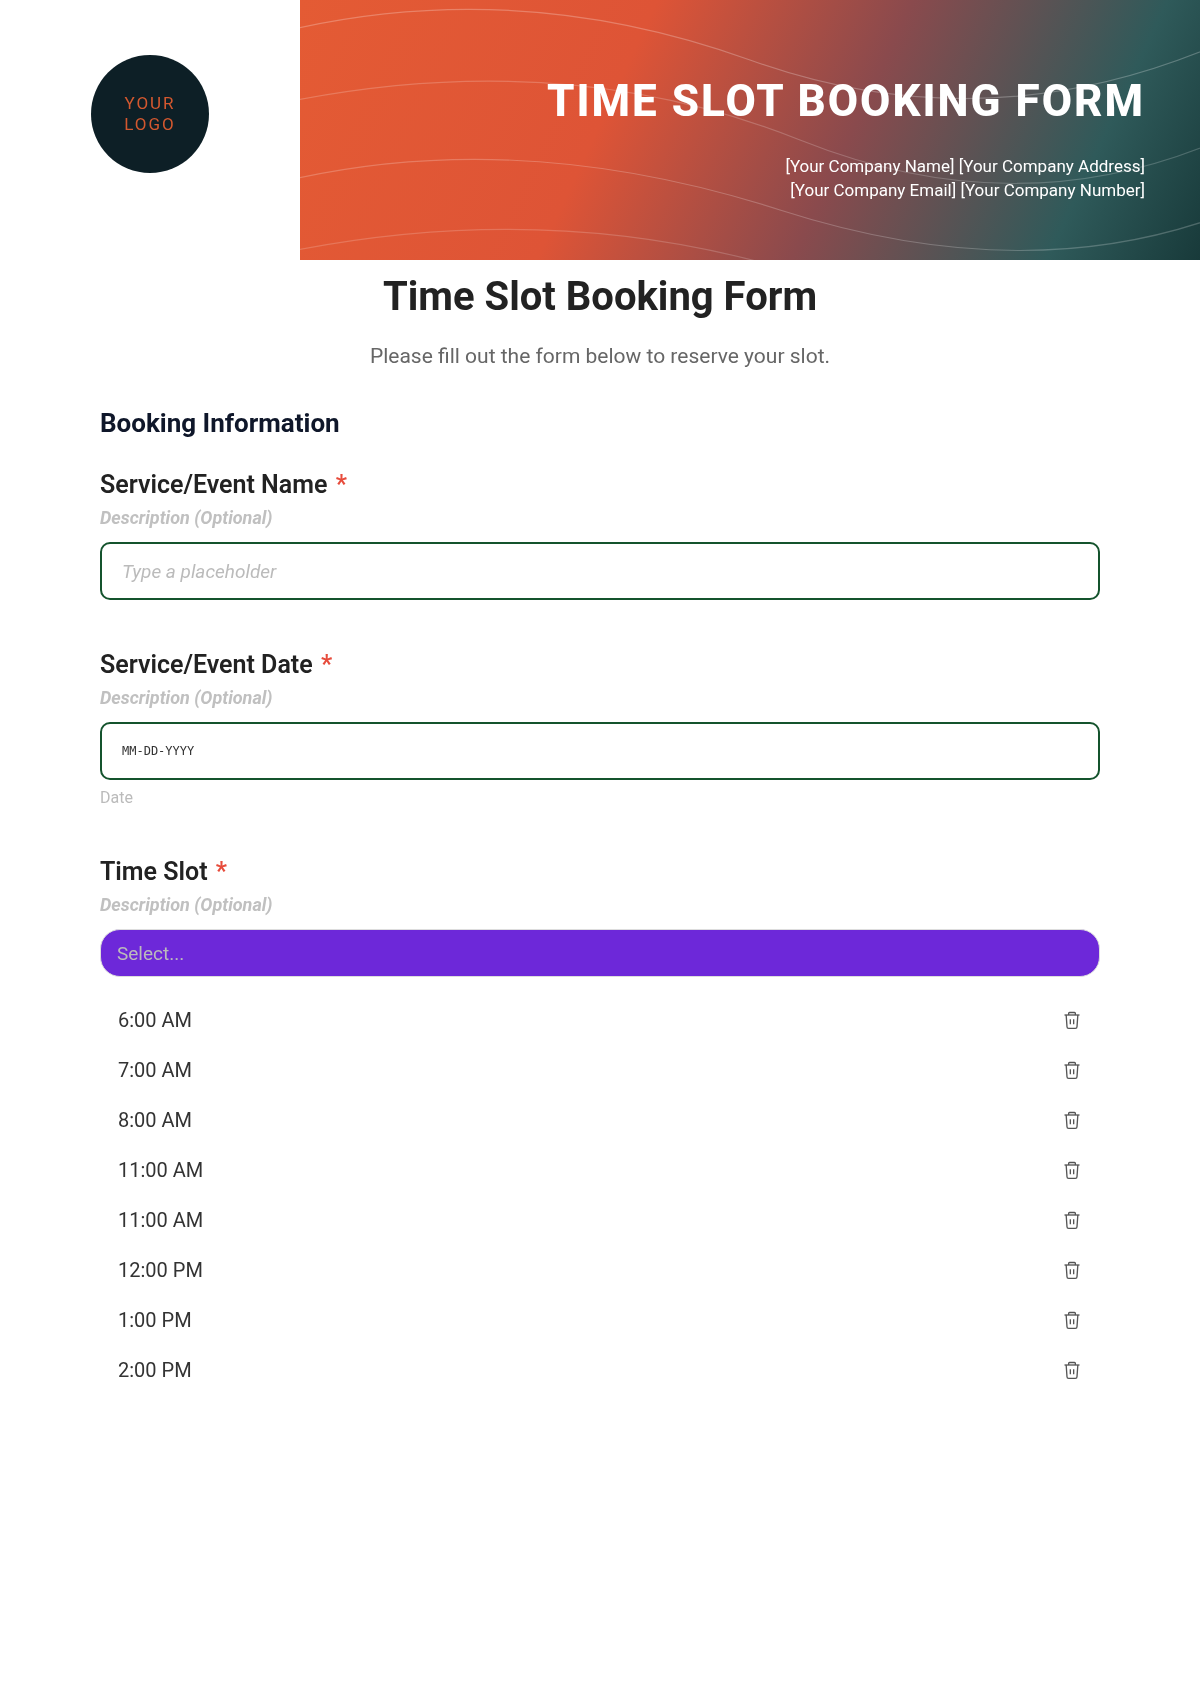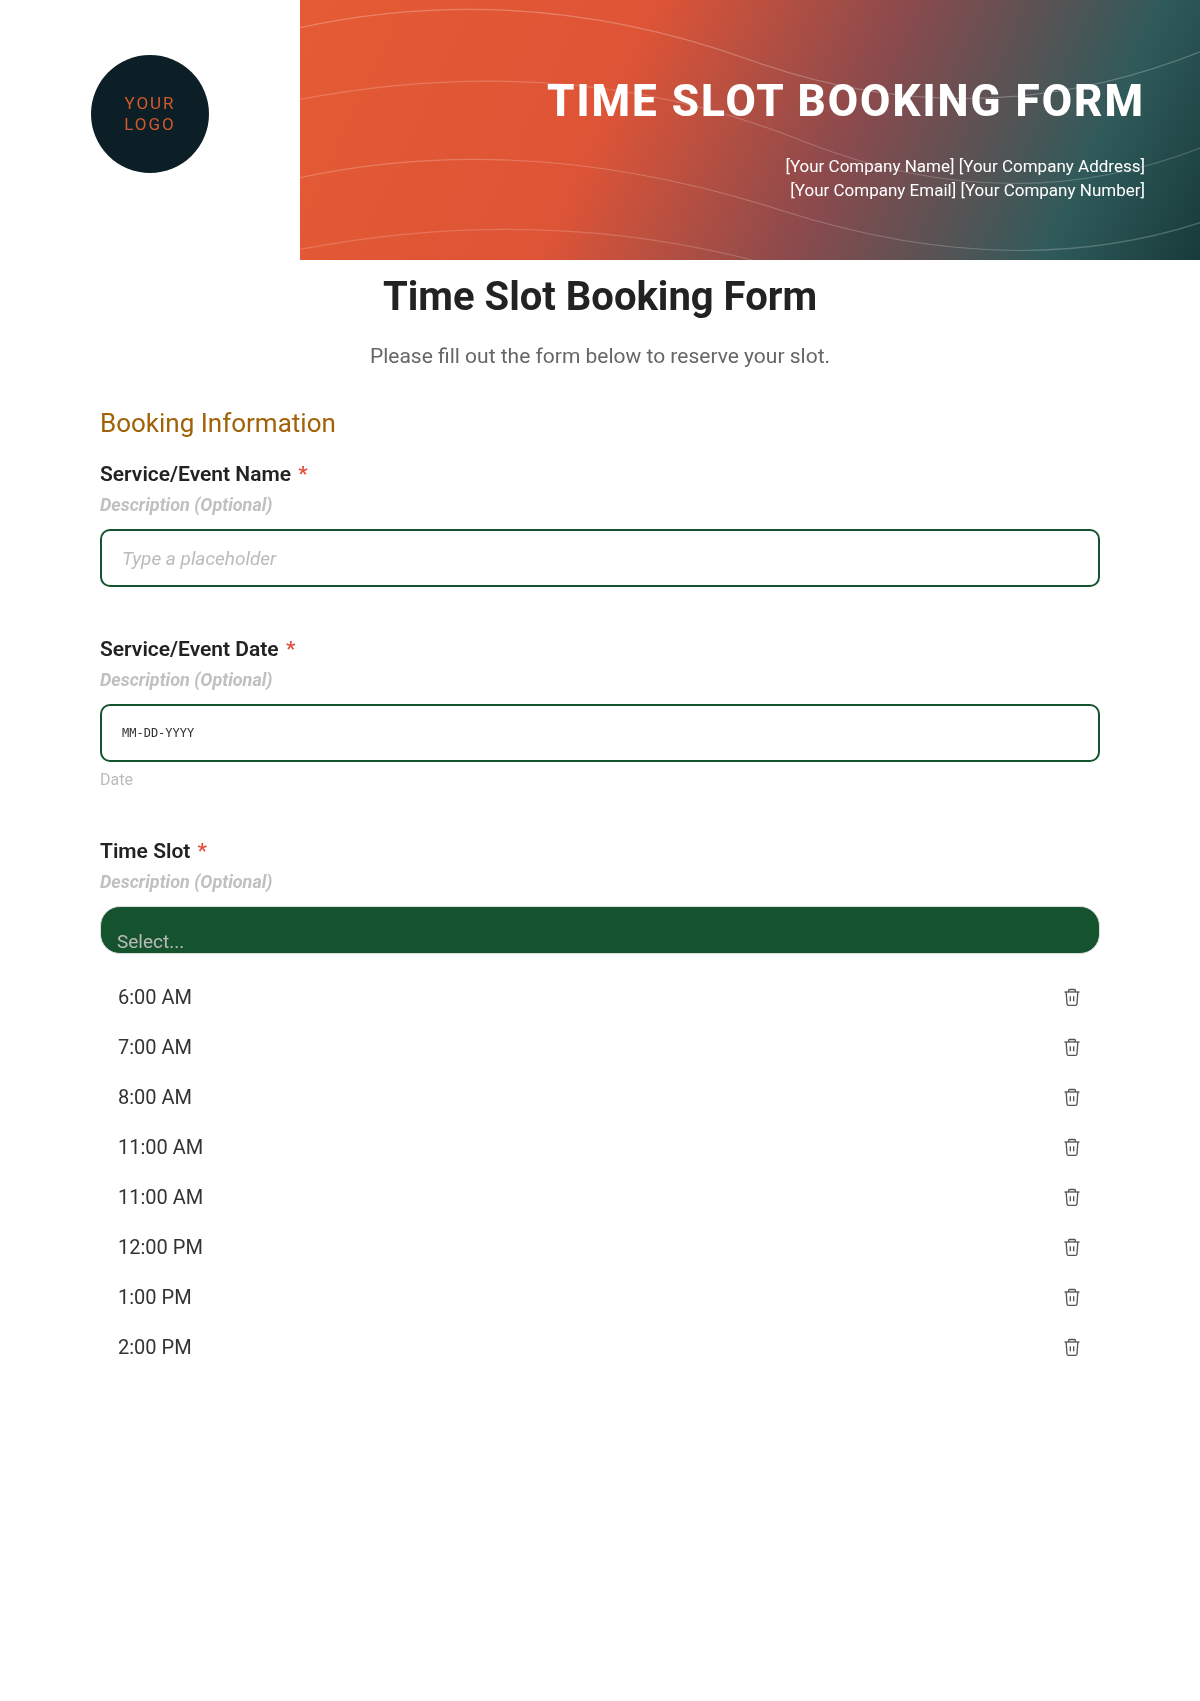--- a/index.html
+++ b/index.html
@@ -80,29 +80,29 @@
       margin-bottom: 24px;
     }
     .form-subtitle {
       text-align: center;
       font-size: 21px;
       color: #666;
       margin-bottom: 40px;
     }
     .section-heading {
       font-size: 26px;
-      font-weight: 400;
-      color: #a16207;
-      margin-bottom: 24px;
+      font-weight: 700;
+      color: #0f172a;
+      margin-bottom: 32px;
     }
     .field-block {
       margin-bottom: 50px;
     }
     .field-label {
-      font-size: 21px;
+      font-size: 25px;
       font-weight: 600;
       color: #222;
       margin-bottom: 8px;
     }
     .required {
       color: #e74c3c;
       margin-left: 2px;
     }
     .field-description {
       font-size: 18px;
@@ -137,22 +137,22 @@
     }
     .select-input {
       width: 100%;
       height: 48px;
       border: 1px solid #ddd;
       border-radius: 20px;
       padding: 0 16px;
       font-size: 19px;
       color: #bbb;
       display: flex;
-      align-items: flex-end;
-      background: #14532d;
+      align-items: center;
+      background: #6d28d9;
       margin-bottom: 18px;
     }
     .slot-list {
       list-style: none;
     }
     .slot-item {
       display: flex;
       align-items: center;
       justify-content: space-between;
       padding: 13px 18px;

